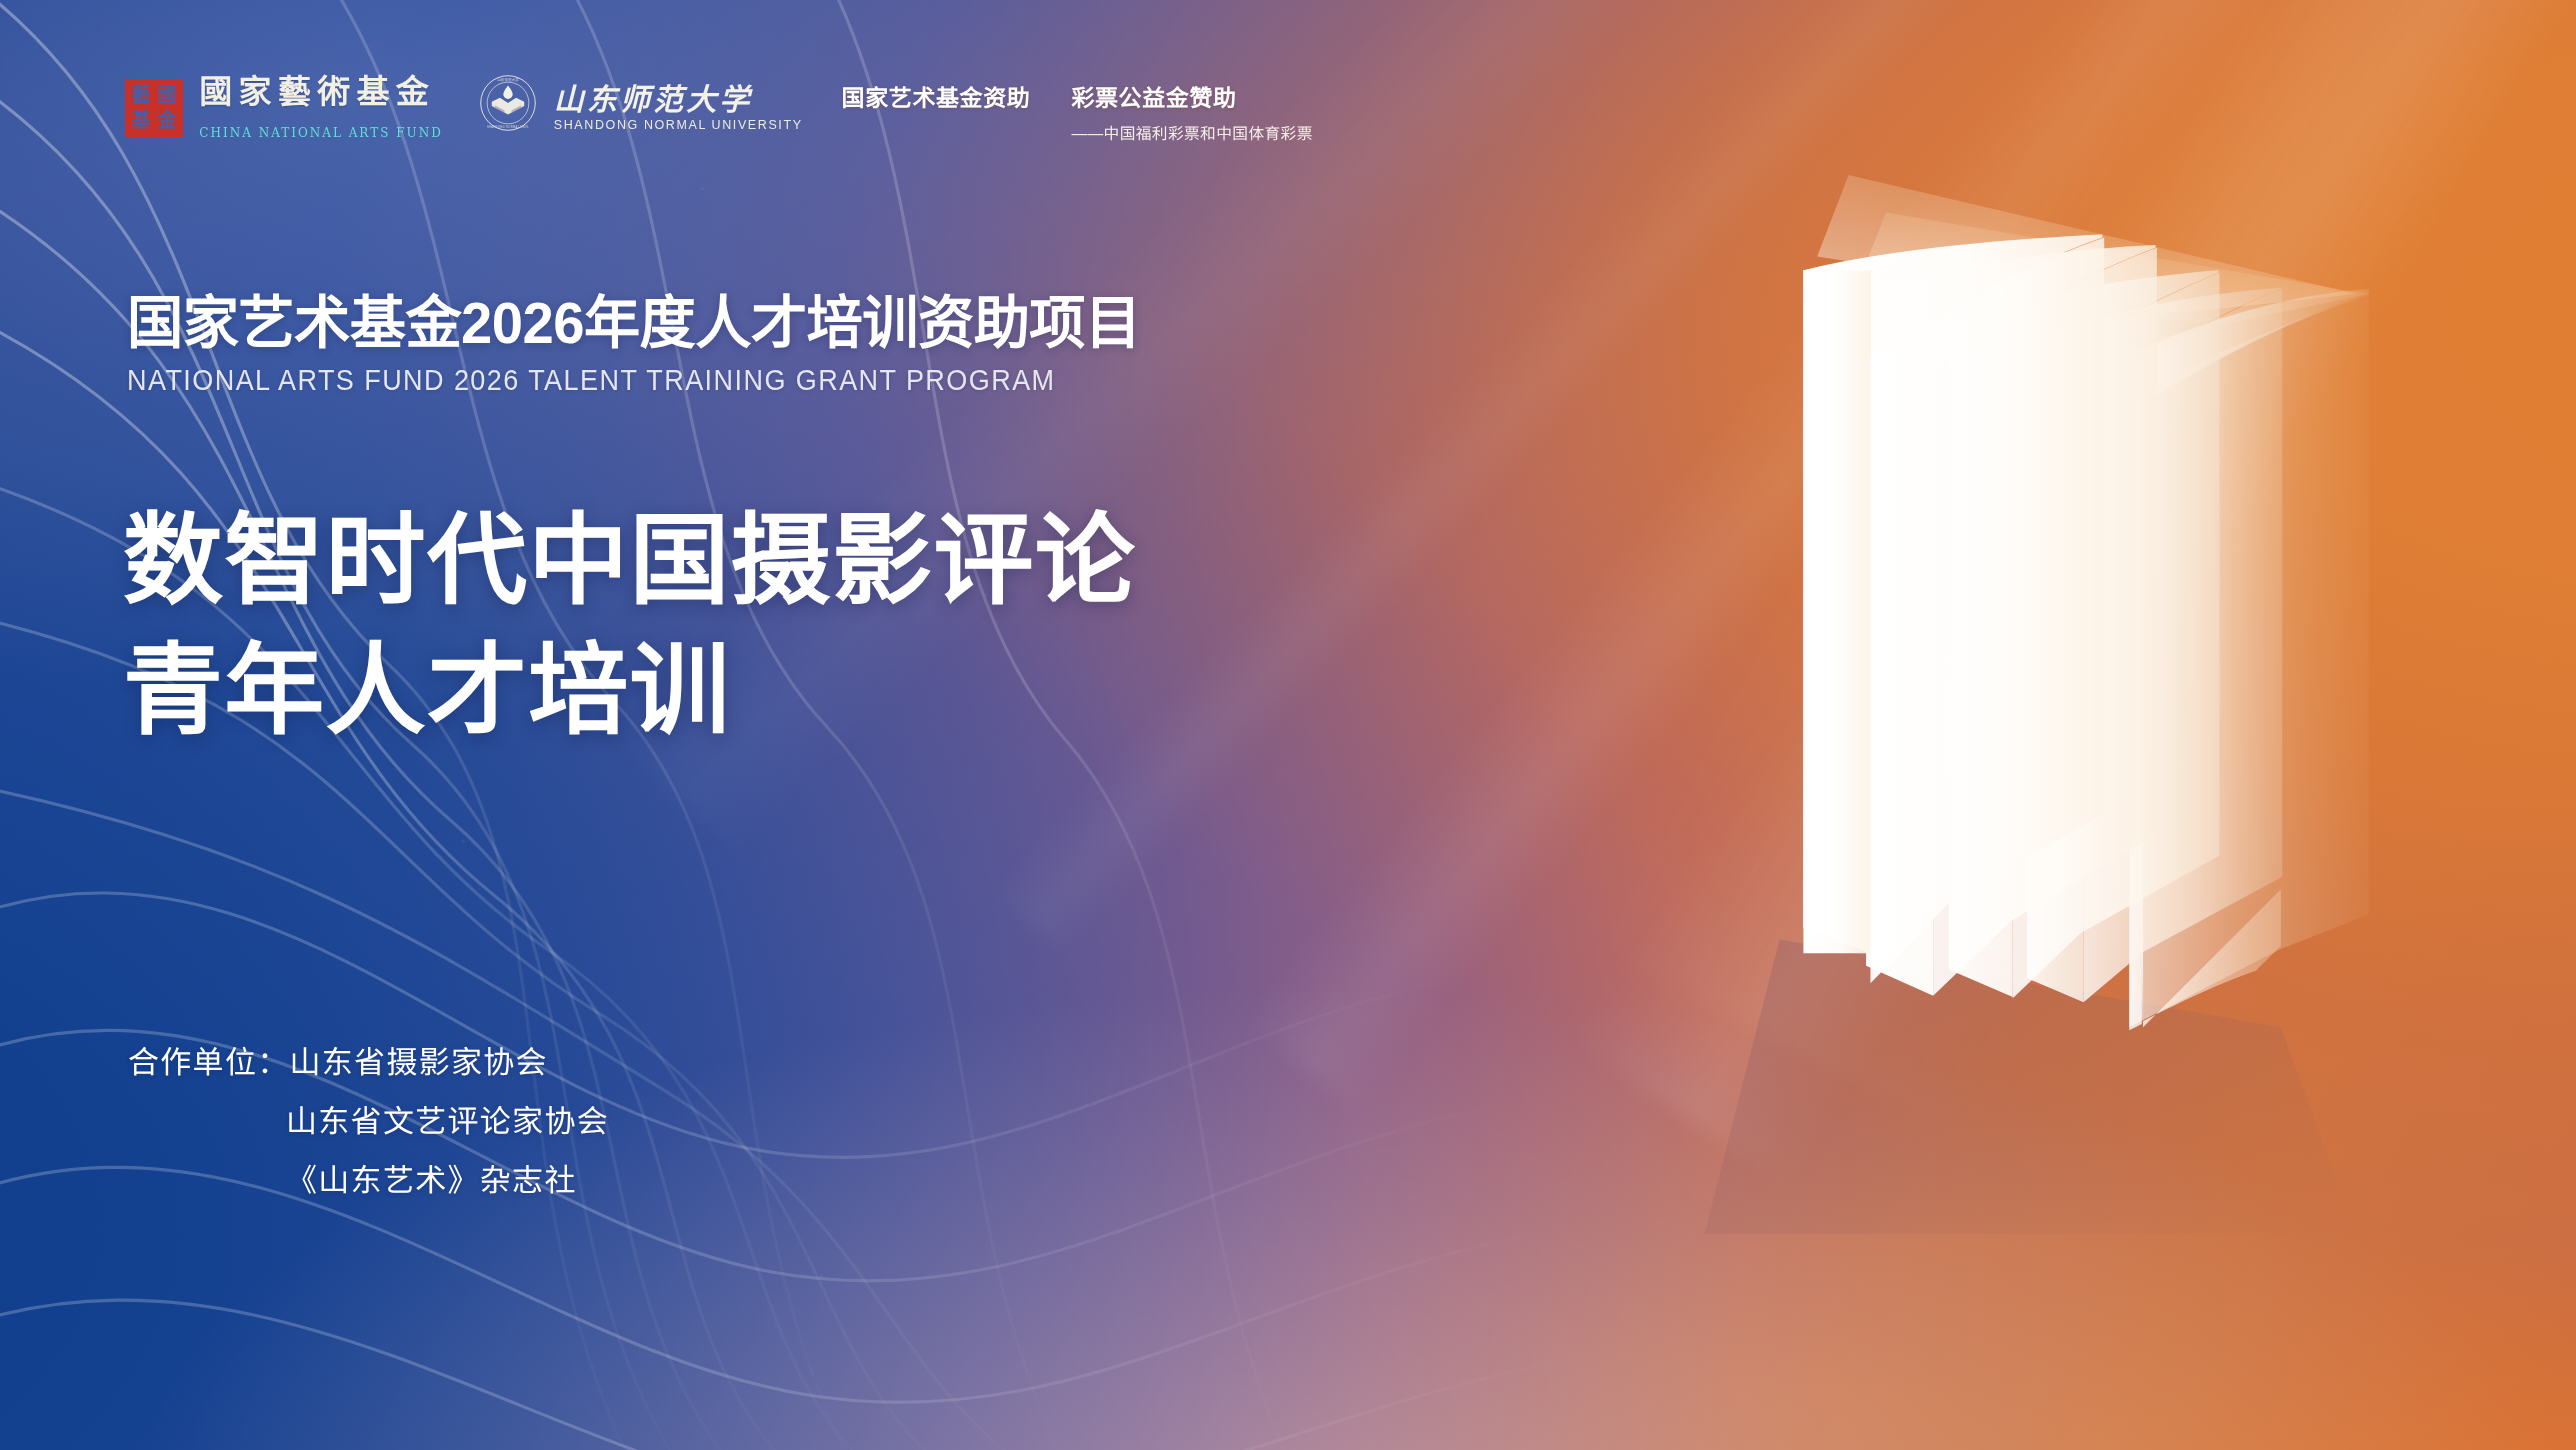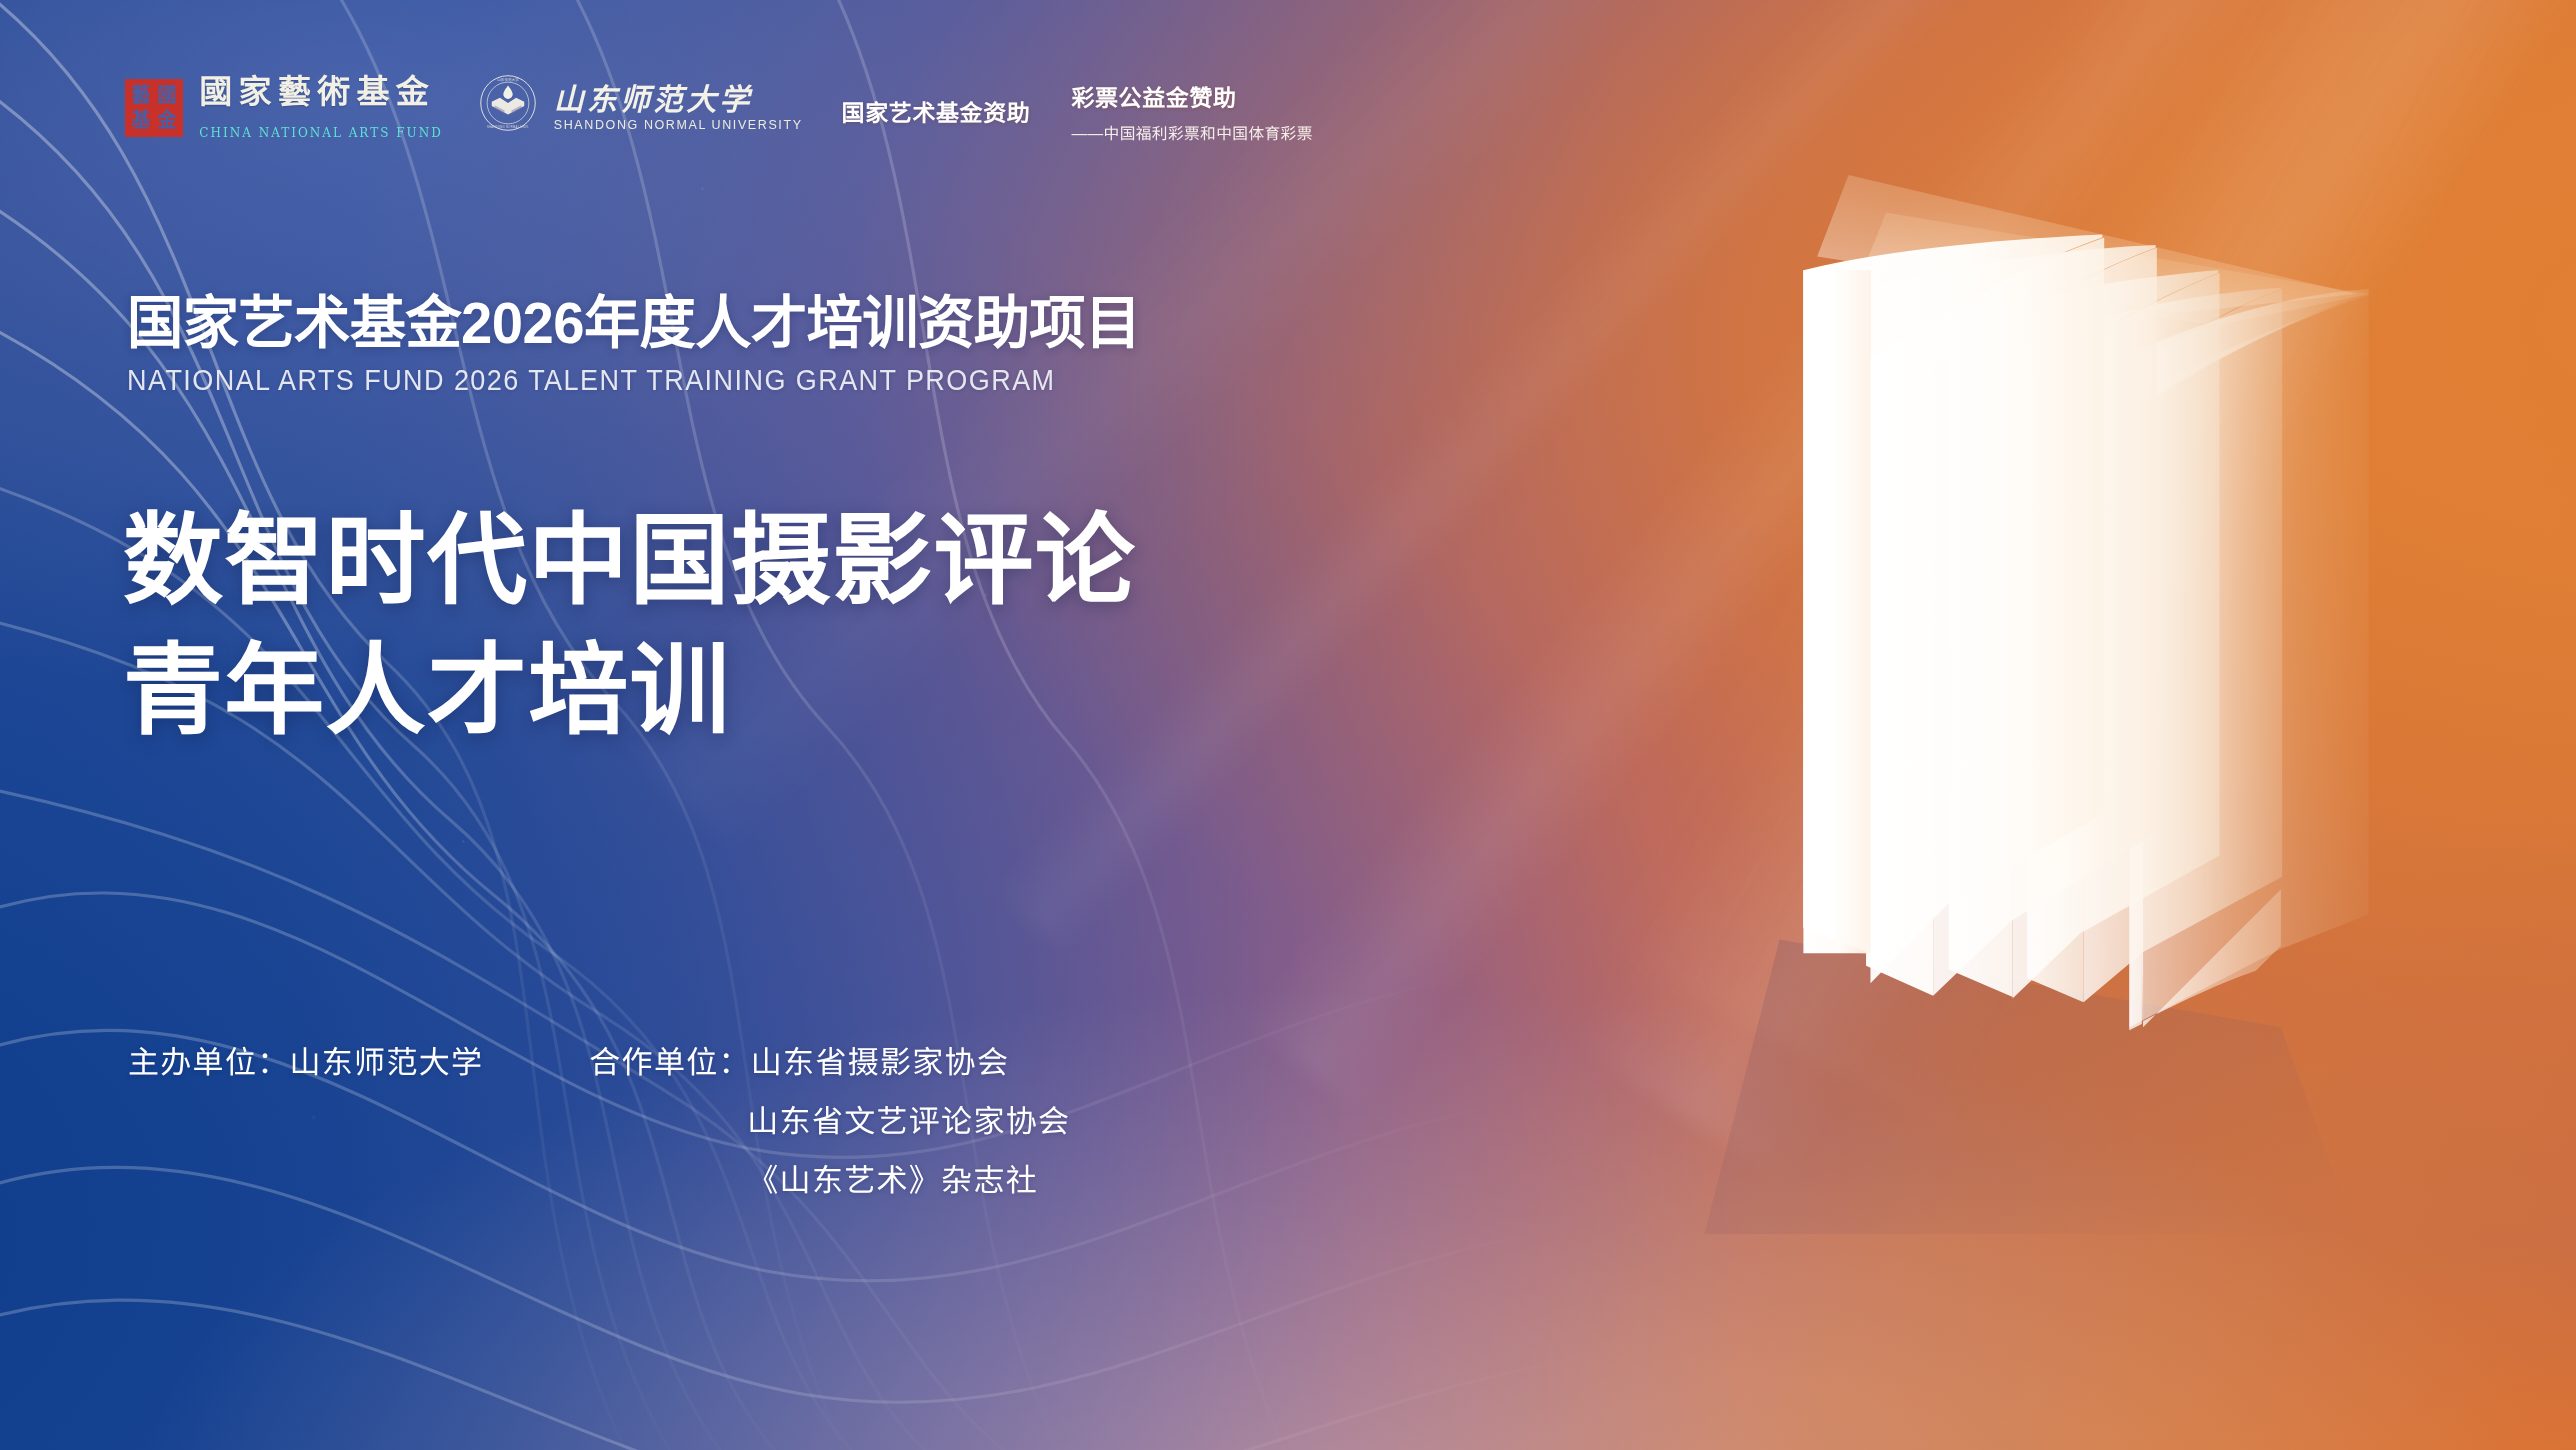--- a/index.html
+++ b/index.html
@@ -159,21 +159,21 @@
   .sdnu-cn{
     font-family:"DejaVu Serif","Liberation Serif",serif;
     font-size:30px;font-weight:700;color:#F4F2E6;
     letter-spacing:3.1px;line-height:1.06;white-space:nowrap;font-style:italic;
   }
   .sdnu-en{
     font-size:12.5px;color:#EDEBE0;letter-spacing:1.6px;white-space:nowrap;
   }
 
   .sponsor-wrap{
-    display:flex;gap:41px;align-items:center;margin-left:39px;padding-top:5px;
+    display:flex;gap:41px;align-items:flex-start;margin-left:39px;padding-top:5px;
   }
   .sp-col{display:flex;flex-direction:column;gap:7.5px;}
   .sp-main{
     font-size:23px;font-weight:700;color:#FFFFFF;letter-spacing:0.6px;white-space:nowrap;
     text-shadow:0 1.3px 3.1px rgba(120,50,10,.30);
   }
   .sp-sub{
     font-size:15.7px;color:#FBF4EE;letter-spacing:0.4px;white-space:nowrap;opacity:.96;
   }
 
@@ -425,23 +425,20 @@
     </div>
 
     <div class="maintitle">
       <div class="mt-line">数智时代中国摄影评论</div>
       <div class="mt-line">青年人才培训</div>
     </div>
 
 
     <div class="orgs">
       <div class="org-block">
-        <div class="org-row lead">主办单位：山东师范大学</div>
-      </div>
-      <div class="org-block">
         <div class="org-row lead">合作单位：山东省摄影家协会</div>
         <div class="org-row indent">山东省文艺评论家协会</div>
         <div class="org-row indent">《山东艺术》杂志社</div>
       </div>
     </div>
 
   </div>
 </div>
 
 

